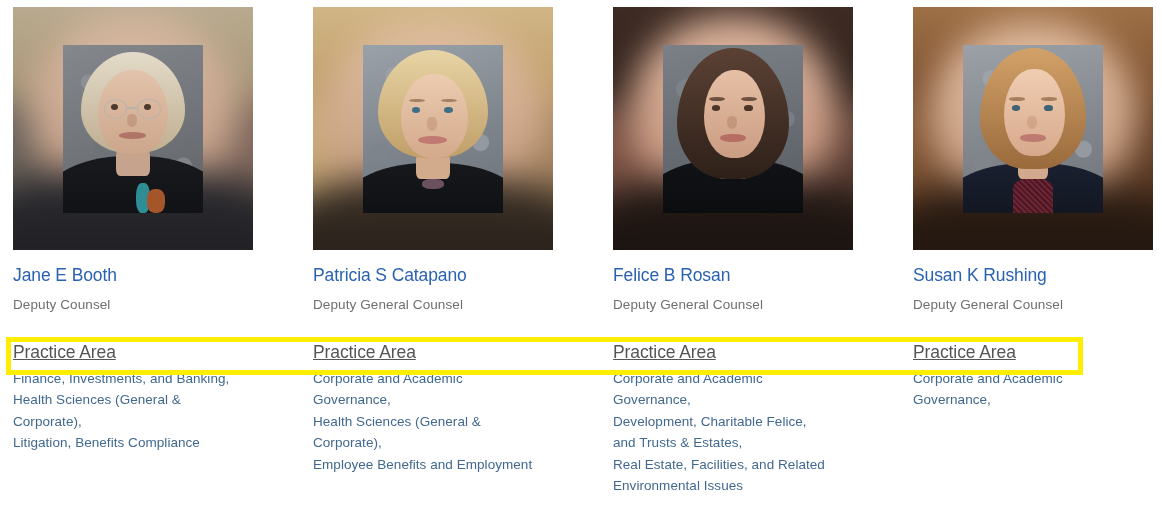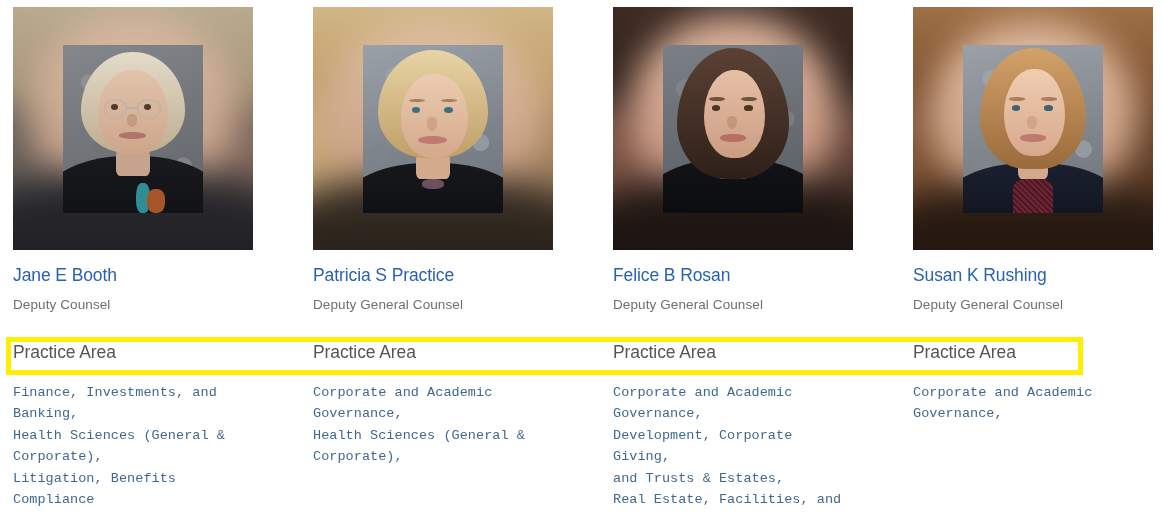--- a/index.html
+++ b/index.html
@@ -98,25 +98,25 @@
     letter-spacing: 0.1px;
   }
 
   .practice-heading {
     margin-top: 28px;
     font-size: 17.5px;
     line-height: 22px;
     color: #555555;
     letter-spacing: -0.1px;
     height: 22px;
+    text-decoration: underline;
   }
 
   .practice-list {
-    margin-top: 19px;
-    font-family: Liberation Mono, monospace;
+    margin-top: 5px;
   }
   .practice-item {
     display: block;
     font-size: 13.5px;
     line-height: 21.4px;
     color: #41688f;
     text-decoration: none;
     letter-spacing: 0.05px;
   }
 
@@ -220,28 +220,29 @@
           <div class="eye" style="left:58%;top:37%;width:6%;height:3.6%;background:#3e6f86;"></div>
           <div class="brow" style="left:33%;top:32%;width:11%;height:2.2%;background:rgba(120,85,50,0.6);"></div>
           <div class="brow" style="left:56%;top:32%;width:11%;height:2.2%;background:rgba(120,85,50,0.6);"></div>
           <div class="nose" style="left:46%;top:43%;width:7%;height:8%;background:rgba(170,120,92,0.32);"></div>
           <div class="mouth" style="left:39%;top:54%;width:21%;height:5%;background:#c07a72;"></div>
           <div class="accent" style="left:42%;top:80%;width:16%;height:6%;background:#6b5160;"></div>
         </div>
       </div>
     </div>
     <div class="card-text">
-      <a class="person-name" href="#">Patricia S Practice</a>
+      <a class="person-name" href="#">Patricia S Catapano</a>
       <div class="person-title">Deputy General Counsel</div>
       <div class="practice-heading">Practice Area</div>
       <div class="practice-list">
         <a class="practice-item" href="#">Corporate and Academic</a>
         <a class="practice-item" href="#">Governance,</a>
         <a class="practice-item" href="#">Health Sciences (General &amp;</a>
         <a class="practice-item" href="#">Corporate),</a>
+        <a class="practice-item" href="#">Employee Benefits and Employment</a>
       </div>
     </div>
   </div>
 
   <div class="staff-card">
     <div class="portrait">
       <div class="portrait-blur">
         <div class="face-scene">
           <div class="bk" style="background:linear-gradient(145deg,#5b4035 0%,#7c5244 45%,#3b2a24 100%);"></div>
           <div class="hair" style="left:-10%;top:-14%;width:120%;height:62%;background:linear-gradient(180deg,#4c352b,#2a1d18);"></div>
@@ -272,21 +273,21 @@
         </div>
       </div>
     </div>
     <div class="card-text">
       <a class="person-name" href="#">Felice B Rosan</a>
       <div class="person-title">Deputy General Counsel</div>
       <div class="practice-heading">Practice Area</div>
       <div class="practice-list">
         <a class="practice-item" href="#">Corporate and Academic</a>
         <a class="practice-item" href="#">Governance,</a>
-        <a class="practice-item" href="#">Development, Corporate Giving,</a>
+        <a class="practice-item" href="#">Development, Charitable Felice,</a>
         <a class="practice-item" href="#">and Trusts &amp; Estates,</a>
         <a class="practice-item" href="#">Real Estate, Facilities, and Related</a>
         <a class="practice-item" href="#">Environmental Issues</a>
       </div>
     </div>
   </div>
 
   <div class="staff-card">
     <div class="portrait">
       <div class="portrait-blur">

